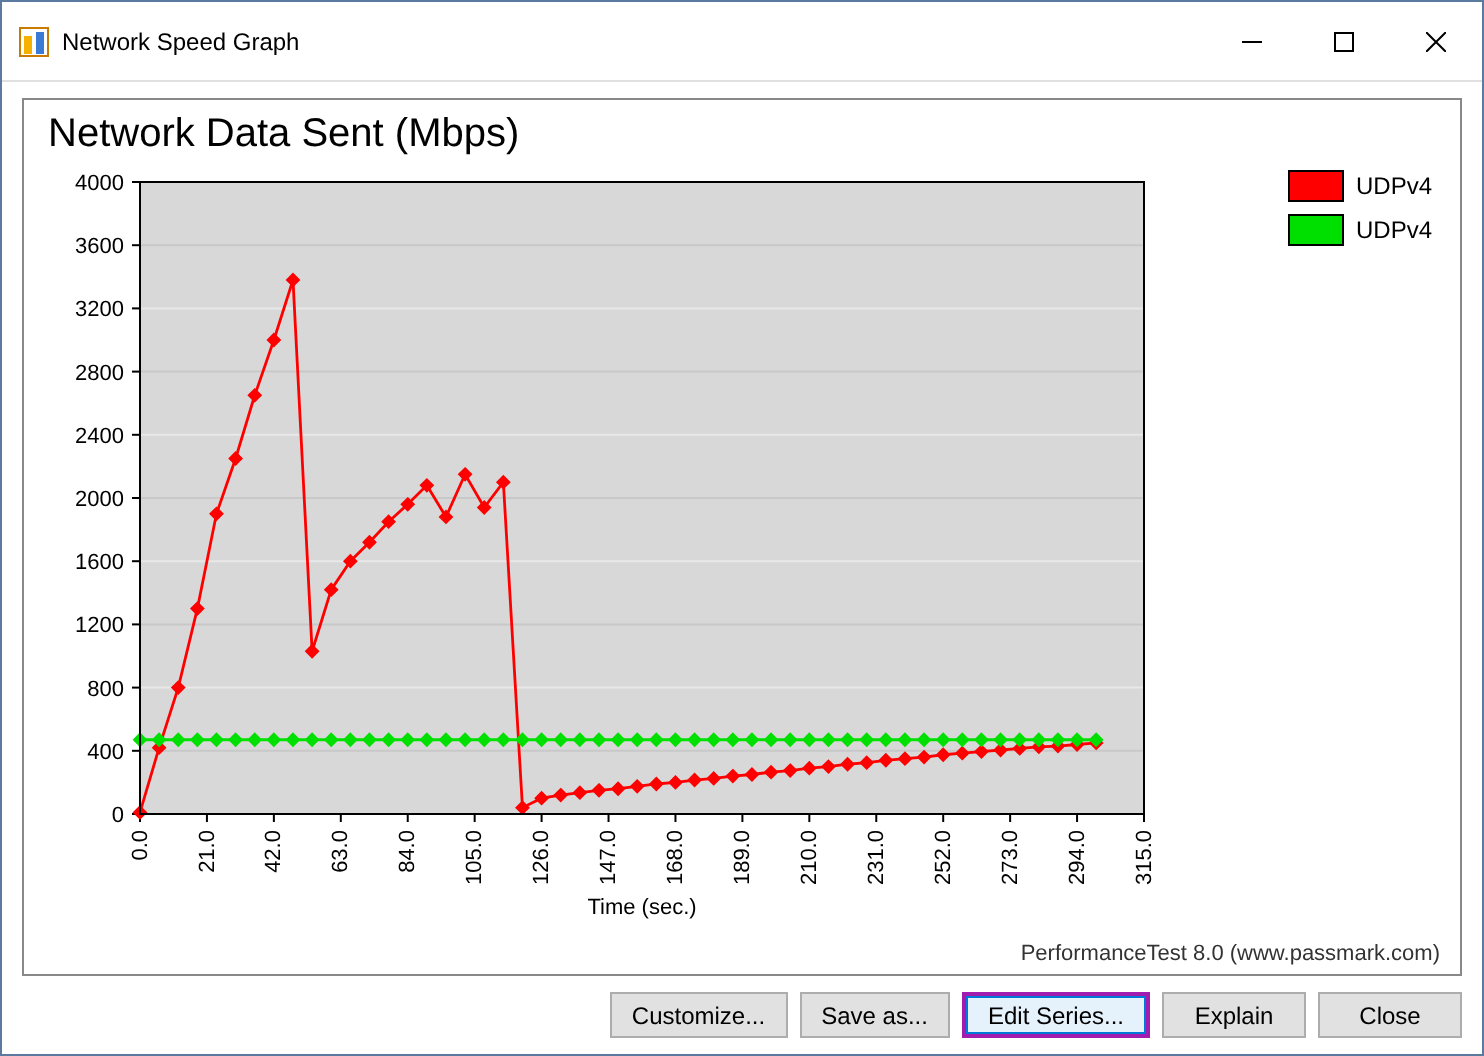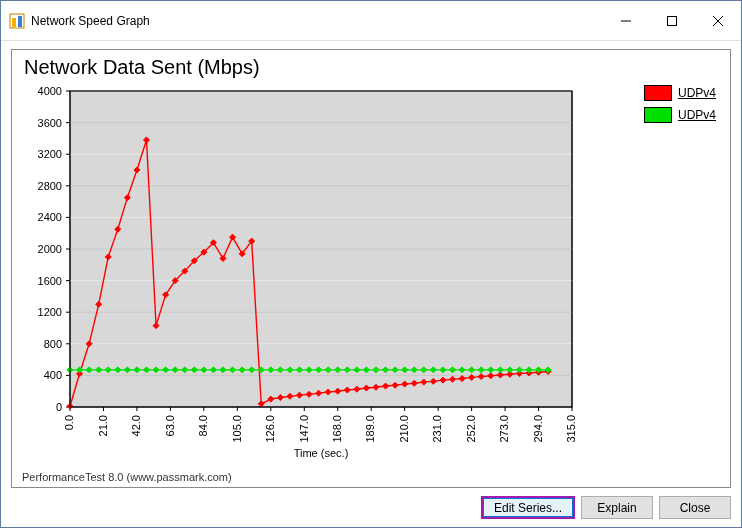--- a/index.html
+++ b/index.html
@@ -64,27 +64,27 @@
   .legend {
     position: absolute;
     top: 2px;
     right: 4px;
     font-size: 12px;
     font-family: Arial, sans-serif;
   }
   .legend-row {
     display: flex; align-items: center; gap: 6px;
     margin-bottom: 6px;
-    text-decoration: underline;
   }
   .legend-swatch {
     width: 28px; height: 16px;
     border: 1px solid #000;
   }
   .footer-credit {
+    text-align: right;
     font-size: 11px;
     color: #333;
     padding-top: 2px;
   }
   .button-row {
     display: flex;
     justify-content: flex-end;
     gap: 6px;
     padding-top: 8px;
   }
@@ -326,17 +326,19 @@
         <div class="legend-row">
           <div class="legend-swatch" id="sw1" style="background: rgb(0, 224, 0);"></div>
           <span>UDPv4</span>
         </div>
       </div>
     </div>
     <div class="footer-credit">PerformanceTest 8.0 (www.passmark.com)</div>
   </div>
 
   <div class="button-row">
+    <div class="btn">Customize...</div>
+    <div class="btn">Save as...</div>
     <div class="btn focus">Edit Series...</div>
     <div class="btn">Explain</div>
     <div class="btn">Close</div>
   </div>
 </div>
 
 </body></html>

